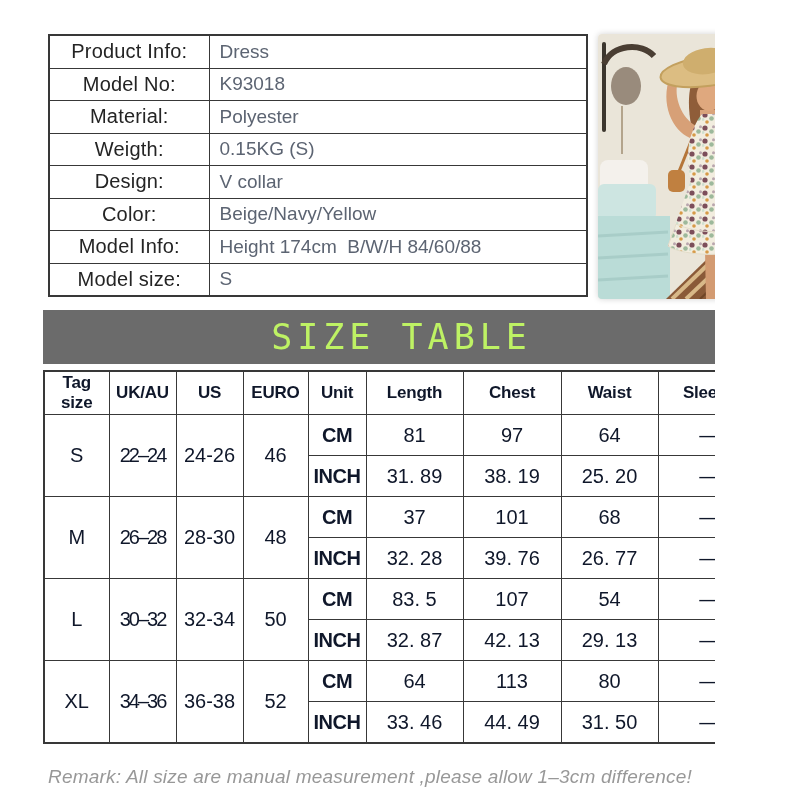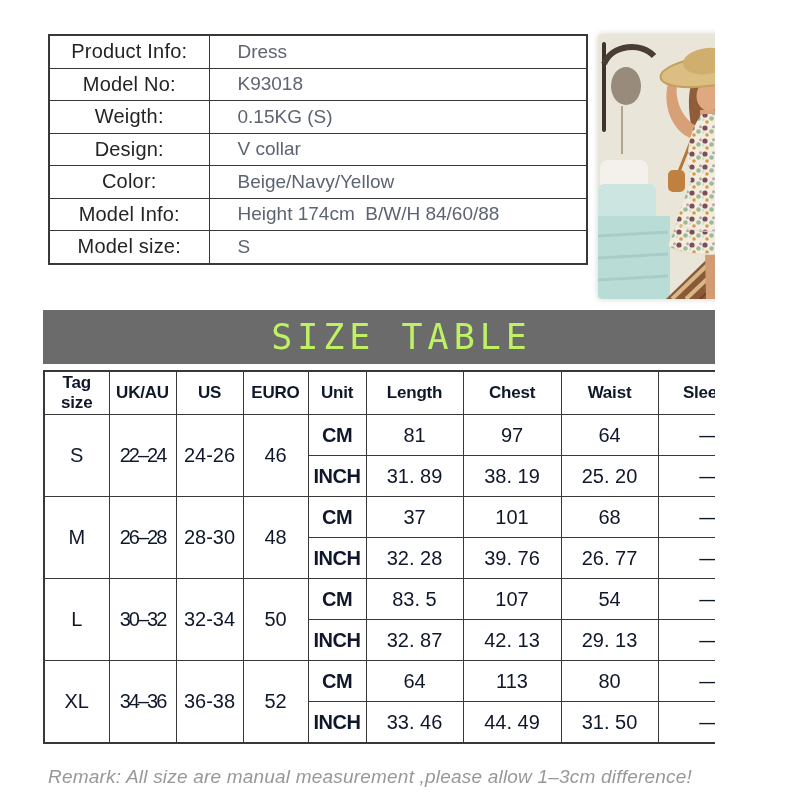--- a/index.html
+++ b/index.html
@@ -18,21 +18,21 @@
   }
   table.info-table td{
     border:1px solid var(--c-border);
     height:29.5px;vertical-align:middle;
   }
   table.info-table col.c-label{width:160px;}
   td.info-label{
     text-align:center;font-size:20px;color:#242424;letter-spacing:.2px;
   }
   td.info-value{
-    text-align:left;padding-left:28px;font-size:19px;color:var(--c-value);
+    text-align:left;padding-left:10px;font-size:19px;color:var(--c-value);
     white-space:pre;overflow:hidden;
   }
 
   
   .photo{
     position:absolute;left:598px;top:22px;width:188px;height:265px;
     border-radius:4px;overflow:hidden;box-shadow:0 0 6px rgba(0,0,0,.18);
   }
   .photo svg{display:block;}
 
@@ -84,20 +84,24 @@
         <col class="c-value">
       </colgroup>
     <tbody id="info-body">
         <tr>
           <td class="info-label">Product Info:</td>
           <td class="info-value">Dress</td>
         </tr>
         <tr>
           <td class="info-label">Model No:</td>
           <td class="info-value">K93018</td>
+        </tr>
+        <tr>
+          <td class="info-label">Material:</td>
+          <td class="info-value">Polyester</td>
         </tr>
         <tr>
           <td class="info-label">Weigth:</td>
           <td class="info-value">0.15KG (S)</td>
         </tr>
         <tr>
           <td class="info-label">Design:</td>
           <td class="info-value">V collar</td>
         </tr>
         <tr>

